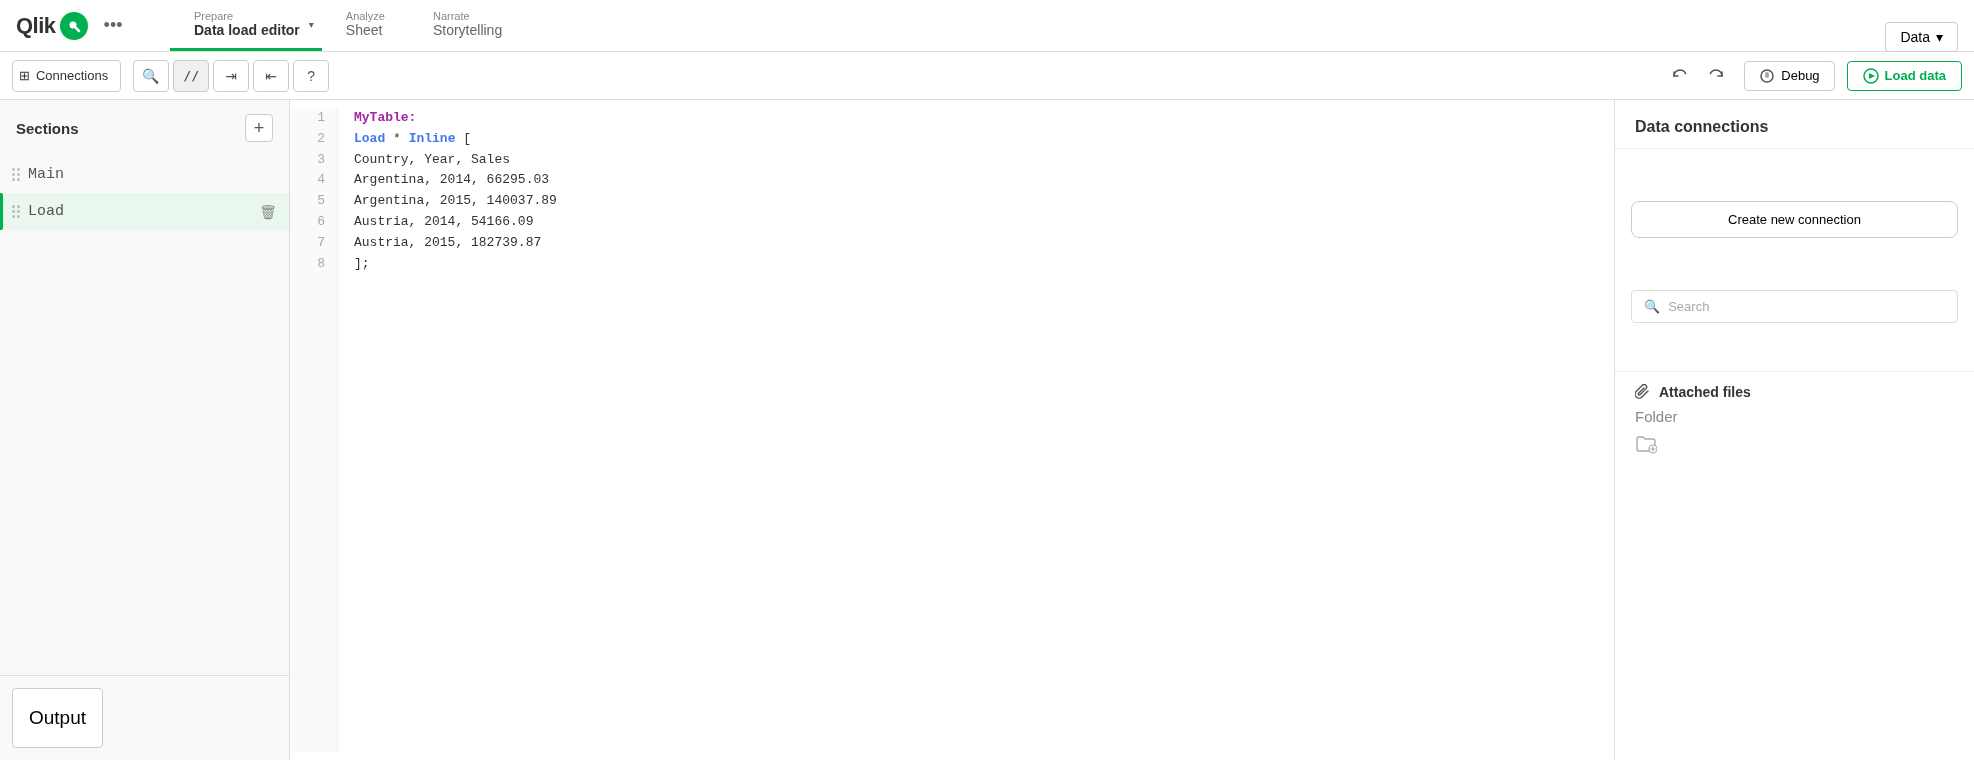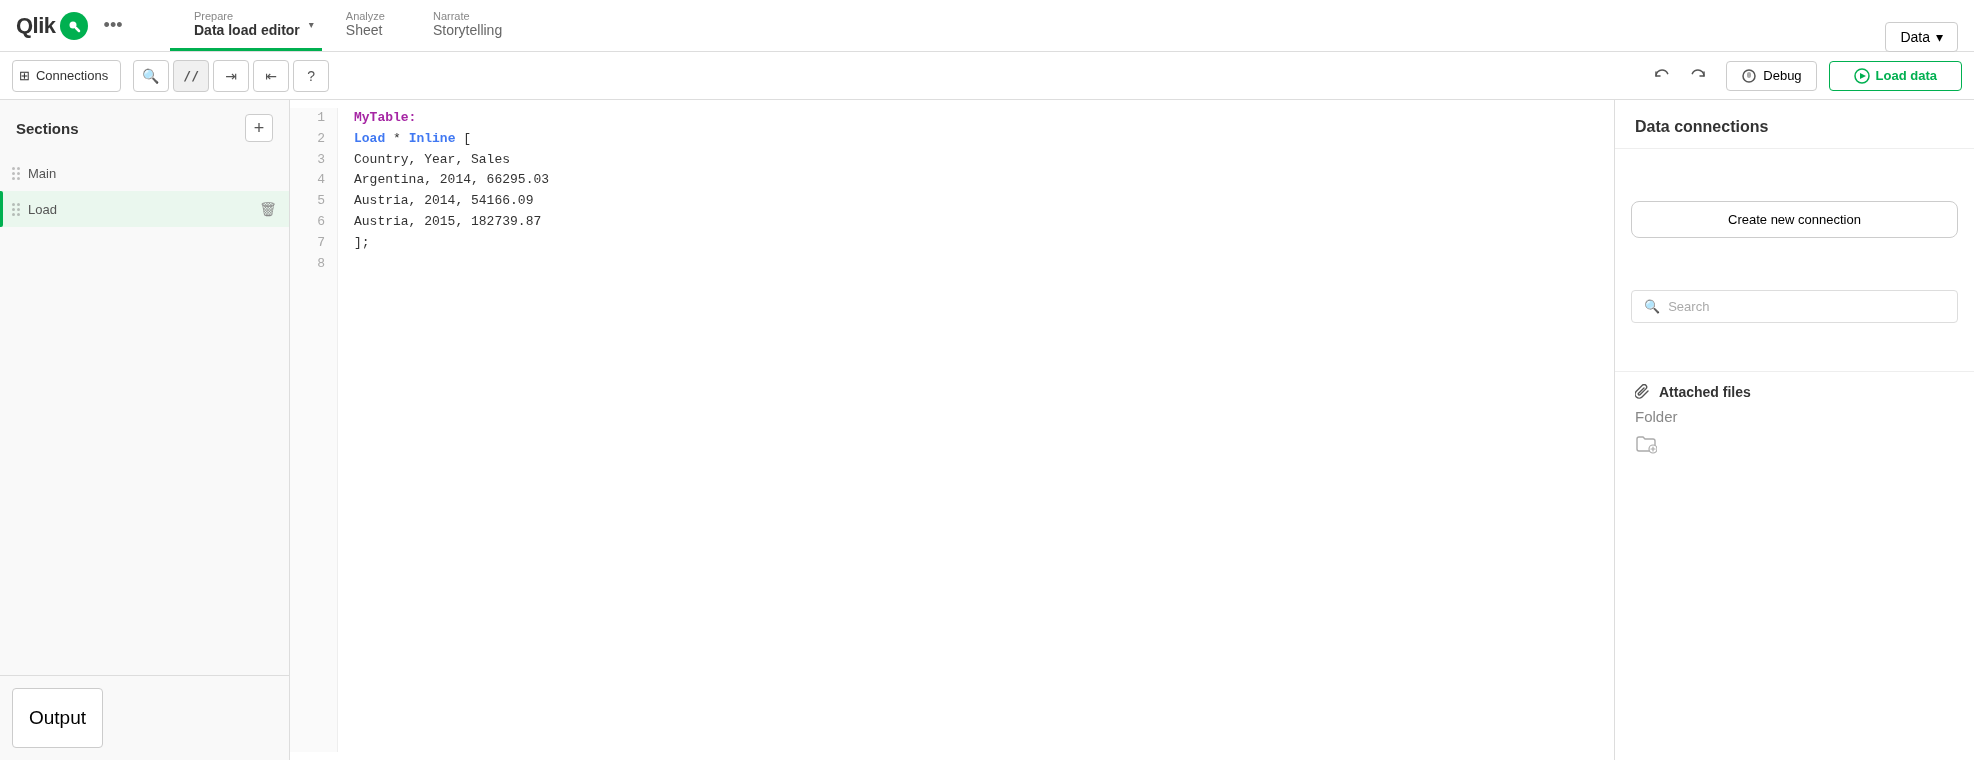--- a/index.html
+++ b/index.html
@@ -168,21 +168,21 @@
       border: 1px solid #ccc;
       border-radius: 4px;
       cursor: pointer;
       font-size: 13px;
       background: #fff;
     }
     .load-data-btn {
       display: flex;
       align-items: center;
       gap: 6px;
-      padding: 6px 24px;
+      padding: 6px 15px;
       border: 1px solid #00b050;
       border-radius: 4px;
       cursor: pointer;
       font-size: 13px;
       background: #fff;
       color: #00b050;
       font-weight: 600;
     }
 
     
@@ -242,21 +242,21 @@
       background: #00b050;
       border-radius: 0 2px 2px 0;
     }
     .drag-dots {
       display: grid;
       grid-template-columns: 3px 3px;
       gap: 2px;
       opacity: 0.4;
     }
     .drag-dot { width: 3px; height: 3px; background: #666; border-radius: 50%; }
-    .section-label { flex: 1; font-size: 13px; }
+    .section-label { flex: 1; font-size: 15px; font-family: Liberation Mono, monospace; }
     .delete-icon {
       opacity: 0;
       font-size: 14px;
       color: #888;
     }
     .section-item.active .delete-icon { opacity: 1; }
 
     .sidebar-footer {
       margin-top: auto;
       border-top: 1px solid #ddd;
@@ -516,20 +516,21 @@
         <span class="line-number">5</span>
         <span class="line-number">6</span>
         <span class="line-number">7</span>
         <span class="line-number">8</span>
       </div>
       <div class="code-content">
         <span class="code-line"><span class="kw-purple">MyTable:</span></span>
         <span class="code-line"><span class="kw-blue">Load</span> <span class="kw-plain">* </span><span class="kw-blue">Inline</span> <span class="kw-plain">[</span></span>
         <span class="code-line"><span class="kw-plain">Country, Year, Sales</span></span>
         <span class="code-line"><span class="kw-plain">Argentina, 2014, 66295.03</span></span>
+        <span class="code-line"><span class="kw-plain">Argentina, 2015, 140037.89</span></span>
         <span class="code-line"><span class="kw-plain">Austria, 2014, 54166.09</span></span>
         <span class="code-line"><span class="kw-plain">Austria, 2015, 182739.87</span></span>
         <span class="code-line"><span class="kw-plain">];</span></span>
       </div>
     </div>
   </div>
 
   <div class="right-panel">
     <div class="right-panel-header">Data connections</div>
 

